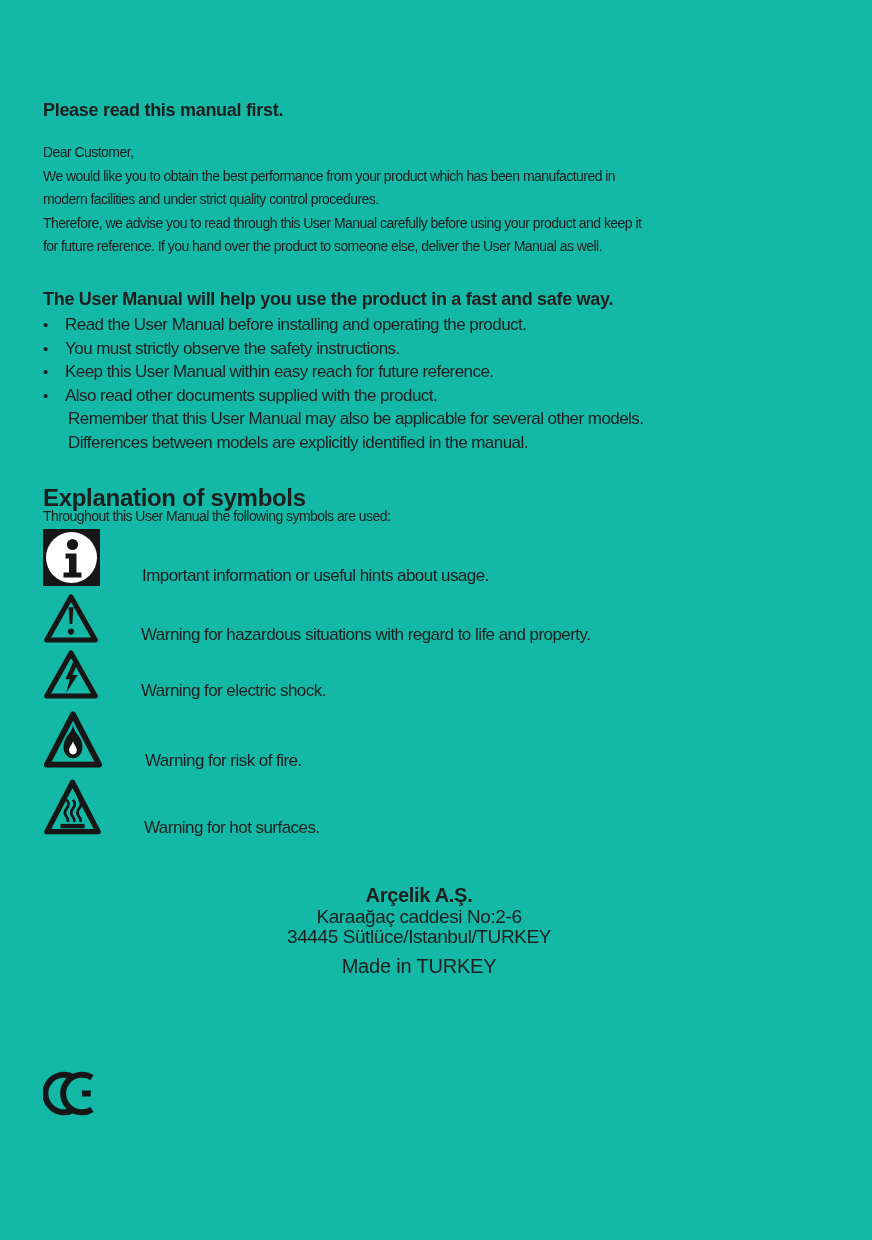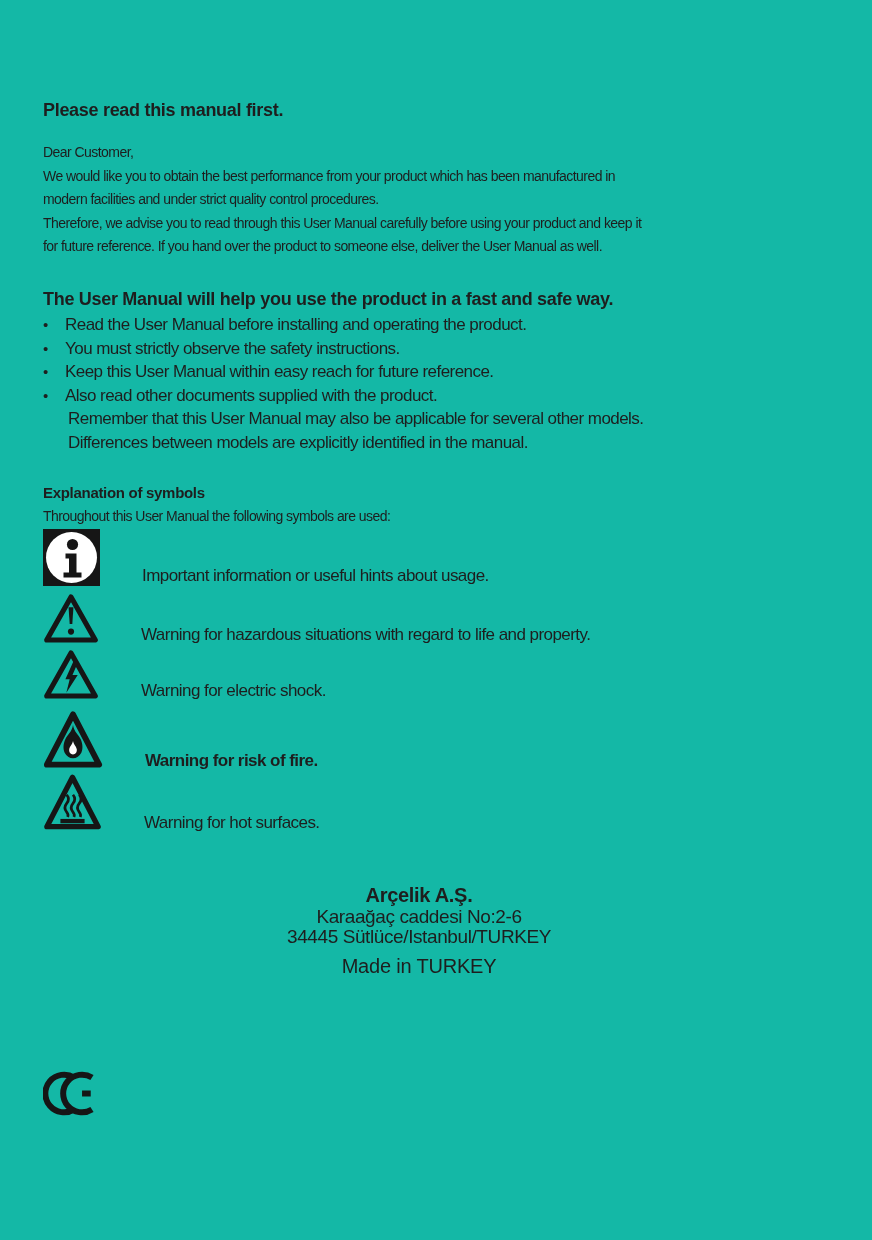--- a/index.html
+++ b/index.html
@@ -17,27 +17,27 @@
   .intro-block{top:141px;}
   .line{font-size:14px;line-height:23.5px;letter-spacing:-0.55px;white-space:nowrap;}
 
   .h-usage{top:289px;font-size:18px;font-weight:bold;letter-spacing:-0.3px;white-space:nowrap;}
   .usage-block{top:313px;}
   .bullet-row{display:flex;line-height:23.5px;}
   .bullet-char{width:22px;flex:0 0 22px;font-size:15px;line-height:23.5px;}
   .bullet-text{font-size:17px;line-height:23.5px;letter-spacing:-0.55px;white-space:nowrap;}
   .note-line{margin-left:25px;}
 
-  .h-symbols{top:484px;font-size:15px;font-weight:bold;letter-spacing:-0.3px;}
+  .h-symbols{top:484px;font-size:24px;font-weight:bold;letter-spacing:-0.3px;}
   .symbols-intro{top:505px;}
   .symbol-list{top:529px;}
   .symbol-row{display:flex;align-items:flex-end;gap:40px;}
   .symbol-row .icon{flex:0 0 auto;display:block;}
   .symbol-label{font-size:17px;line-height:19px;letter-spacing:-0.55px;white-space:nowrap;margin-left:2px;margin-bottom:1px;}
-  .gap-a{margin-bottom:6px;} .gap-b{margin-bottom:3px;} .gap-c{margin-bottom:7px;} .gap-d{font-weight:bold;}
+  .gap-a{margin-bottom:6px;} .gap-b{margin-bottom:3px;} .gap-c{margin-bottom:7px;} .gap-d{margin-bottom:5px;}
 
   .manufacturer{top:884px;left:0;right:0;text-align:center;transform:translateX(-17px);}
   .mfr-name{font-size:20px;font-weight:bold;line-height:23px;letter-spacing:-0.3px;}
   .mfr-line{font-size:19px;line-height:19.5px;letter-spacing:-0.4px;}
   .mfr-made{font-size:20px;line-height:22px;margin-top:9px;letter-spacing:-0.2px;}
 
   .ce-wrap{top:1071px;}
 </style>
 </head>
 <body>

